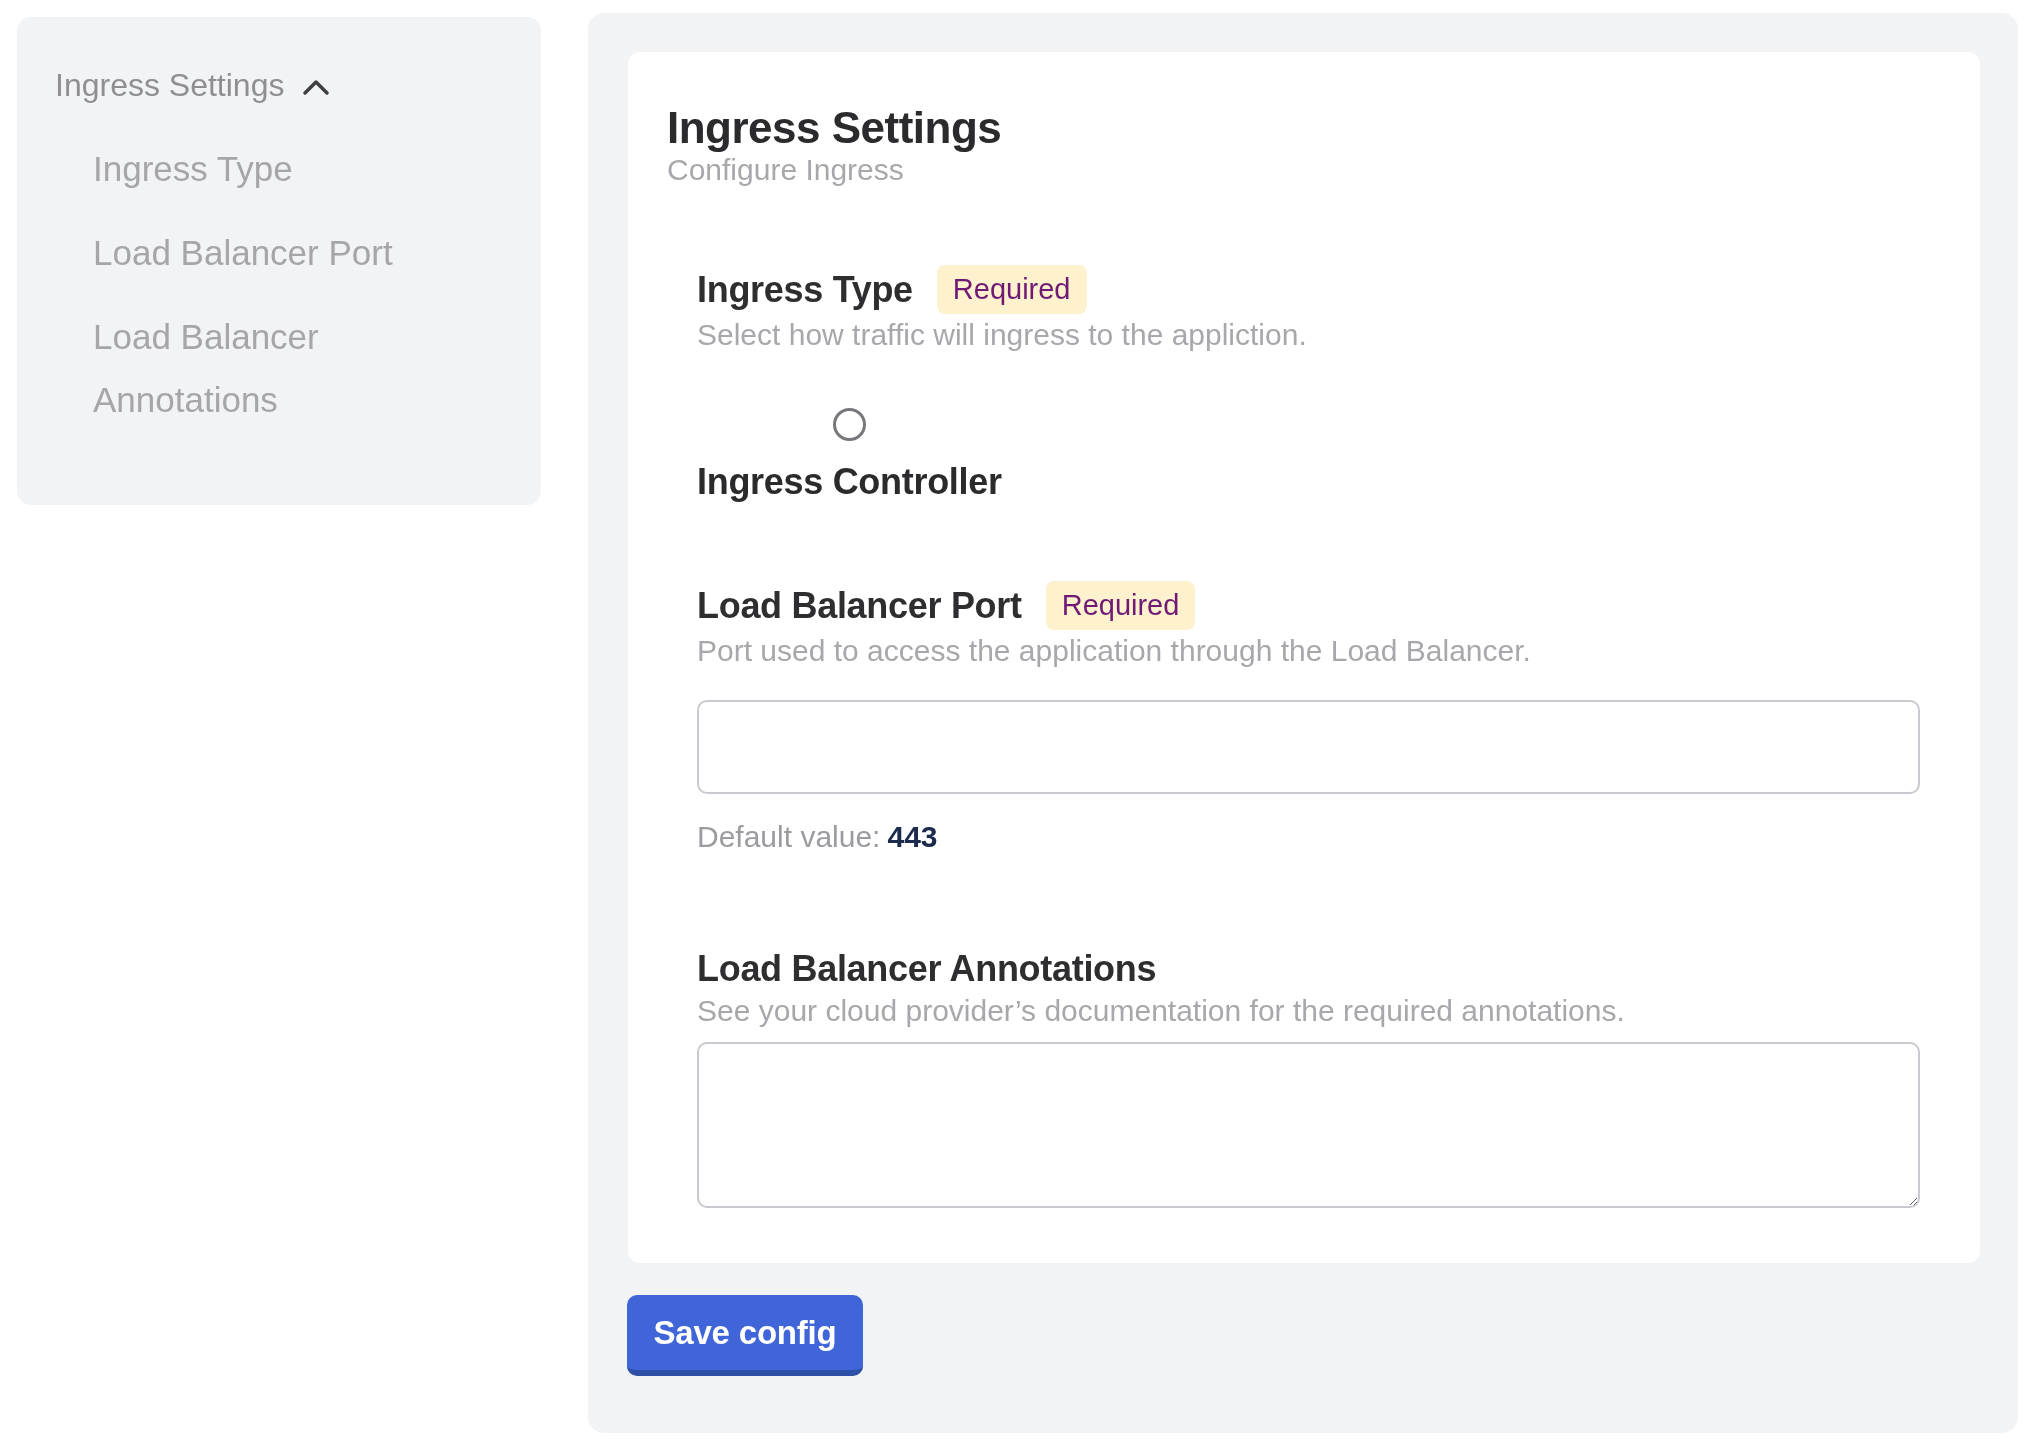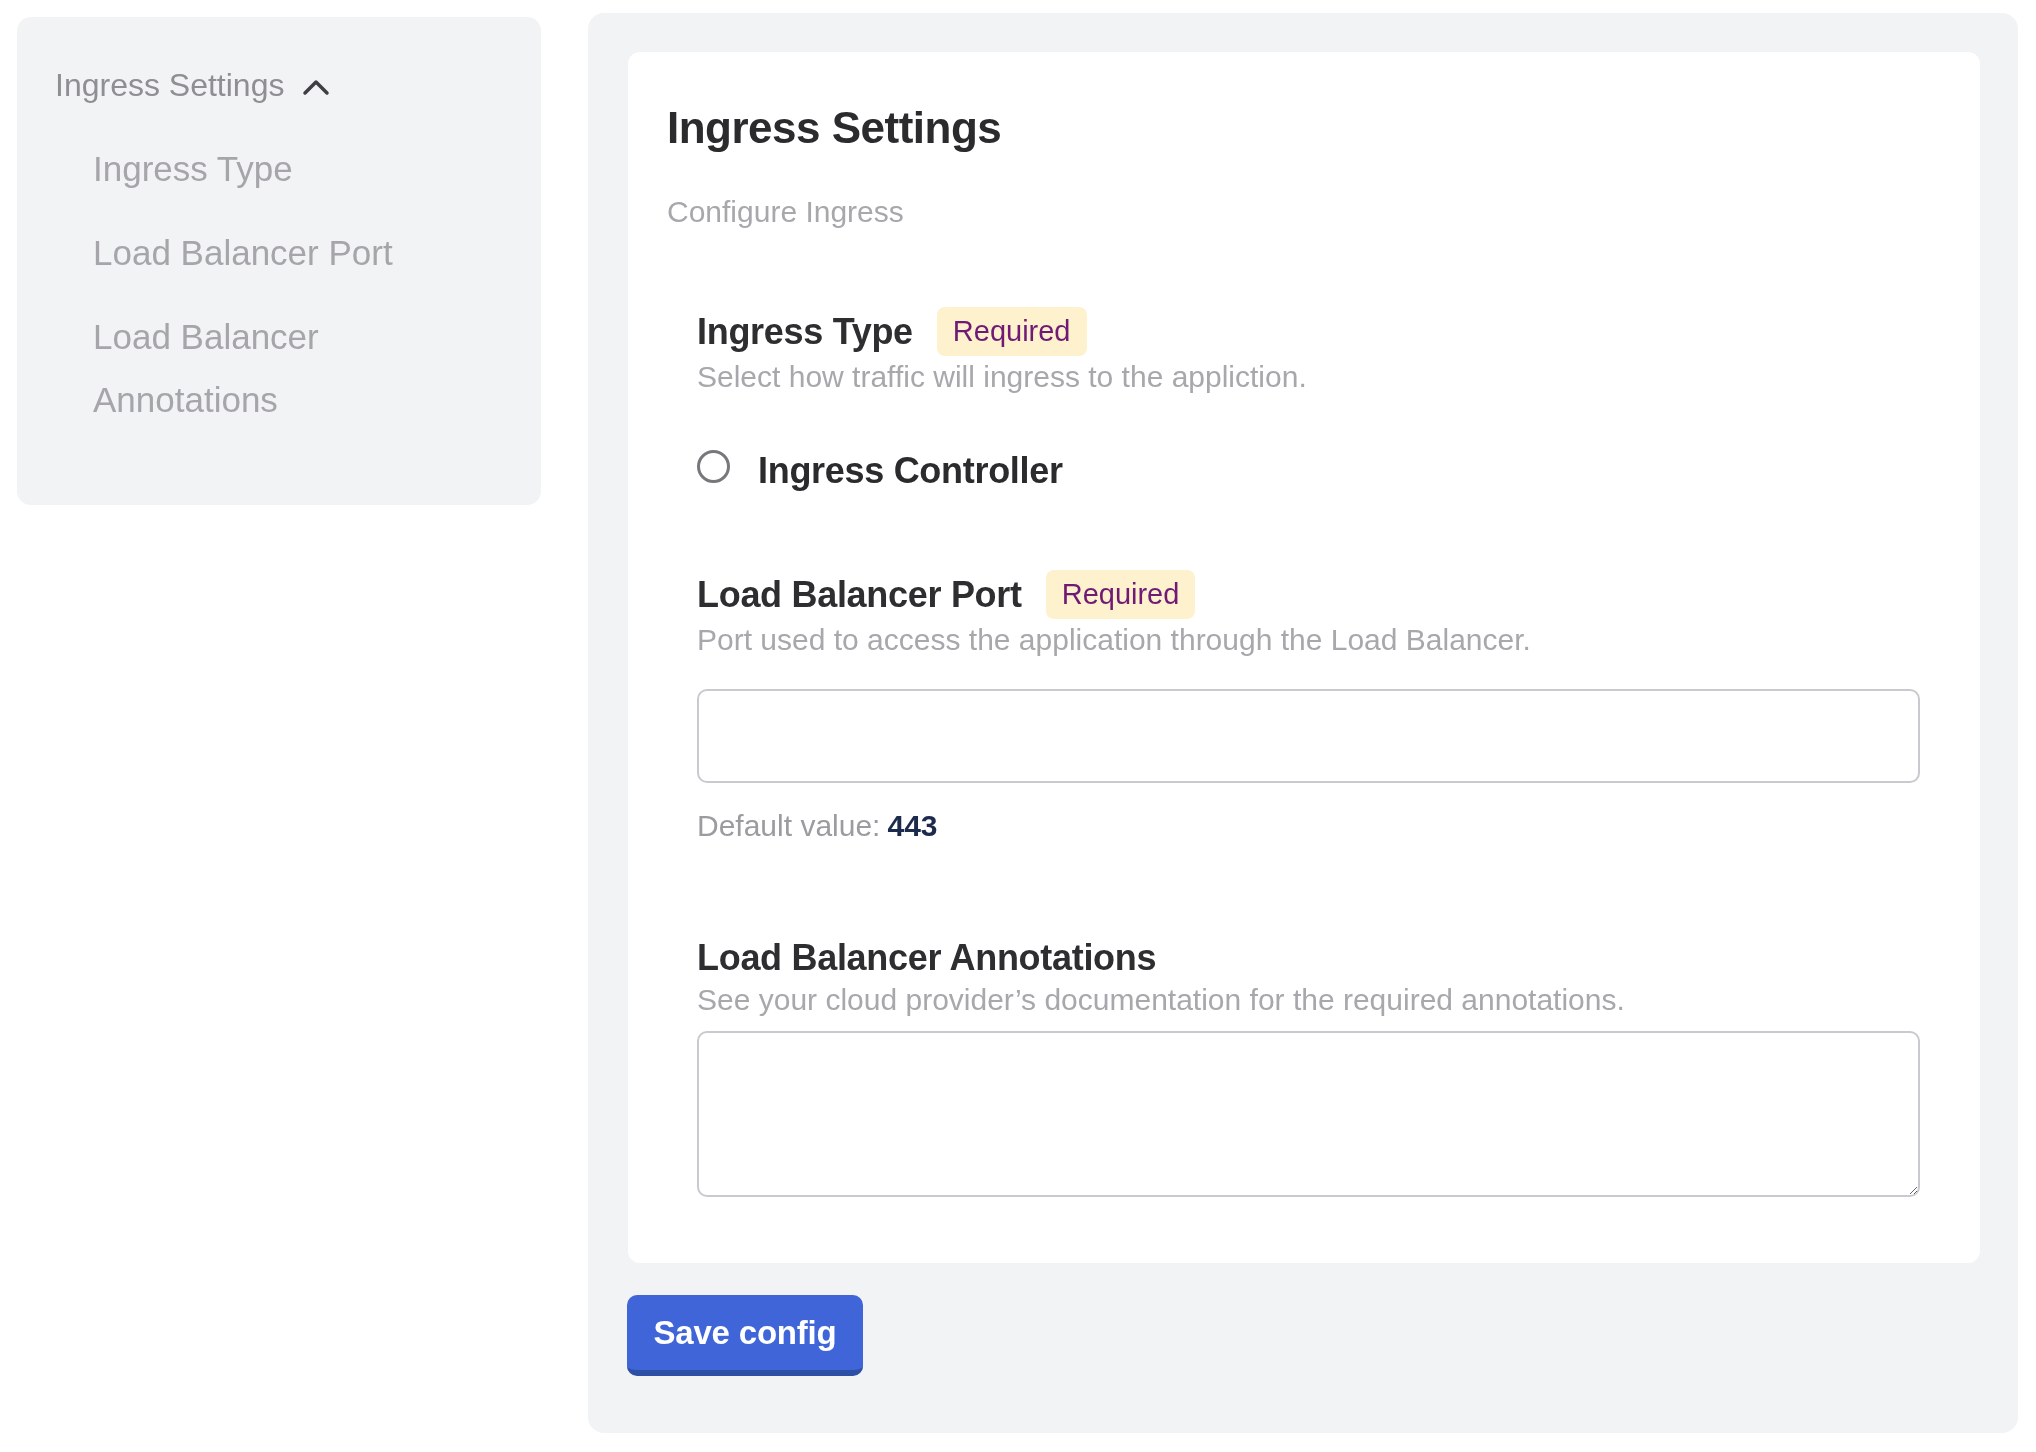--- a/index.html
+++ b/index.html
@@ -26,34 +26,34 @@
   .main-panel {
     position: absolute; left: 588px; top: 13px; width: 1430px; height: 1420px;
     background: #f2f3f5; border-radius: 16px;
   }
   .card {
     position: absolute; left: 40px; top: 39px; width: 1352px; height: 1211px;
     background: #ffffff; border-radius: 12px;
     padding: 51px 60px 0 39px;
   }
   .card-title { font-size: 44px; font-weight: 700; color: #2b2b2e; letter-spacing: -0.5px; }
-  .card-subtitle { margin-top: 42px; font-size: 30px; color: #a7a7ac; }
+  .card-subtitle { font-size: 30px; color: #a7a7ac; }
 
   .sections { margin-left: 30px; }
   .section-head { display: flex; align-items: center; gap: 16px; }
   .section-title { font-size: 36px; font-weight: 600; color: #2e2e31; letter-spacing: -0.3px; }
   .badge {
     display: inline-block; background: #fdf1ce; color: #701a75;
     font-size: 29px; line-height: 29px; padding: 10px 16px; border-radius: 8px; margin-left: 8px;
   }
   .section-desc { margin-top: 4px; font-size: 30px; color: #a7a7ac; }
 
   .sec-ingress-type { margin-top: 78px; }
   .radio-row { margin-top: 56px; display: flex; align-items: center; gap: 50px; }
-  .radio-option { display: flex; align-items: flex-start; gap: 28px; cursor: pointer; }
+  .radio-option { display: flex; align-items: center; gap: 20px; cursor: pointer; flex-direction: column; }
   .radio-circle {
     width: 33px; height: 33px; border-radius: 50%;
     border: 3px solid #77777c; background: #ffffff;
     display: flex; align-items: center; justify-content: center; flex: none;
   }
   .radio-option.checked .radio-circle { border: 4px solid #2e6fe8; }
   .radio-dot { width: 17px; height: 17px; border-radius: 50%; background: #2e6fe8; }
   .radio-label { font-size: 36px; font-weight: 600; color: #2b2b2e; letter-spacing: -0.3px; }
 
   .sec-lb-port { margin-top: 78px; }

